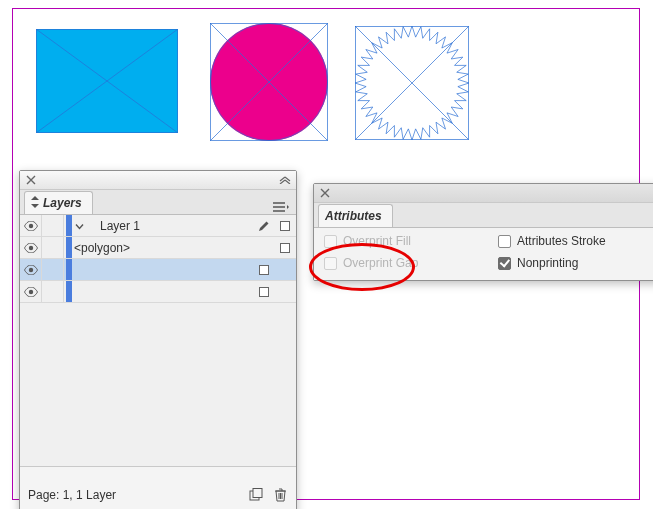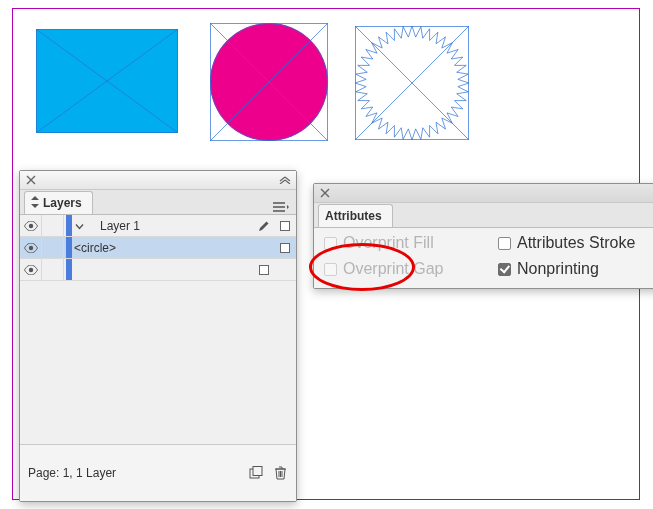--- a/index.html
+++ b/index.html
@@ -95,20 +95,21 @@
     height: 22px;
     padding: 0 10px 0 6px;
     background: #f6f6f6;
     border: 1px solid #bdbdbd;
     border-bottom: none;
     border-radius: 3px 3px 0 0;
     font-weight: bold;
     font-size: 12px;
     color: #333;
     margin-right: 4px;
+    font-style: italic;
   }
   .tab .sort-icon {
     font-size: 10px;
     color: #555;
   }
   .tab-menu {
     margin-left: auto;
     margin-right: 6px;
     width: 18px; height: 14px;
     display:flex; align-items:center; justify-content:center;
@@ -200,21 +201,21 @@
   .attr-grid {
     display: grid;
     grid-template-columns: 1fr 1fr;
     row-gap: 8px;
     column-gap: 12px;
   }
   .attr-item {
     display:flex;
     align-items:center;
     gap: 6px;
-    font-size: 16px;
+    font-size: 12px;
     color:#333;
   }
   .attr-item.disabled {
     color: #b5b5b5;
   }
   .attr-item.disabled .cb {
     border-color: #cfcfcf;
     background:#f7f7f7;
   }
   .cb {
@@ -332,37 +333,55 @@
             <svg width="12" height="12" viewBox="0 0 12 12">
                 <path d="M1 11 L2 8 L8.5 1.5 L10.5 3.5 L4 10 Z" fill="#555"></path>
               </svg>
           </span>
         </div>
         <div class="cell no-border">
             <div class="sel-sq"></div>
           </div>
       </div>
 
+      <div class="layer-row">
+        <div class="cell">
+          <span class="eye">
+            <svg width="14" height="10" viewBox="0 0 14 10">
+                <path d="M7 0 C3 0 0.5 5 0.5 5 S3 10 7 10 13.5 5 13.5 5 11 0 7 0 Z" fill="none" stroke="#555" stroke-width="1"></path>
+                <circle cx="7" cy="5" r="2.2" fill="#555"></circle>
+              </svg>
+          </span>
+        </div>
+        <div class="cell"></div>
+        <div class="cell no-border" style="padding:0">
+            <div class="color-strip"></div>
+          </div>
+        <div class="label-cell indent-1">
+          <span>&lt;polygon&gt;</span>
+        </div>
+        <div class="cell no-border"></div>
+        <div class="cell no-border">
+            <div class="sel-sq"></div>
+          </div>
+      </div>
 
       <div class="layer-row selected">
         <div class="cell">
           <span class="eye">
             <svg width="14" height="10" viewBox="0 0 14 10">
                 <path d="M7 0 C3 0 0.5 5 0.5 5 S3 10 7 10 13.5 5 13.5 5 11 0 7 0 Z" fill="none" stroke="#555" stroke-width="1"></path>
                 <circle cx="7" cy="5" r="2.2" fill="#555"></circle>
               </svg>
           </span>
         </div>
         <div class="cell"></div>
         <div class="cell no-border" style="padding:0">
             <div class="color-strip"></div>
           </div>
-        <div class="label-cell indent-1">
-          <span>&lt;circle&gt;</span>
-        </div>
         <div class="cell no-border"></div>
         <div class="cell no-border">
             <div class="sel-sq"></div>
           </div>
       </div>
 
       <div class="layer-row">
         <div class="cell">
           <span class="eye">
             <svg width="14" height="10" viewBox="0 0 14 10">

